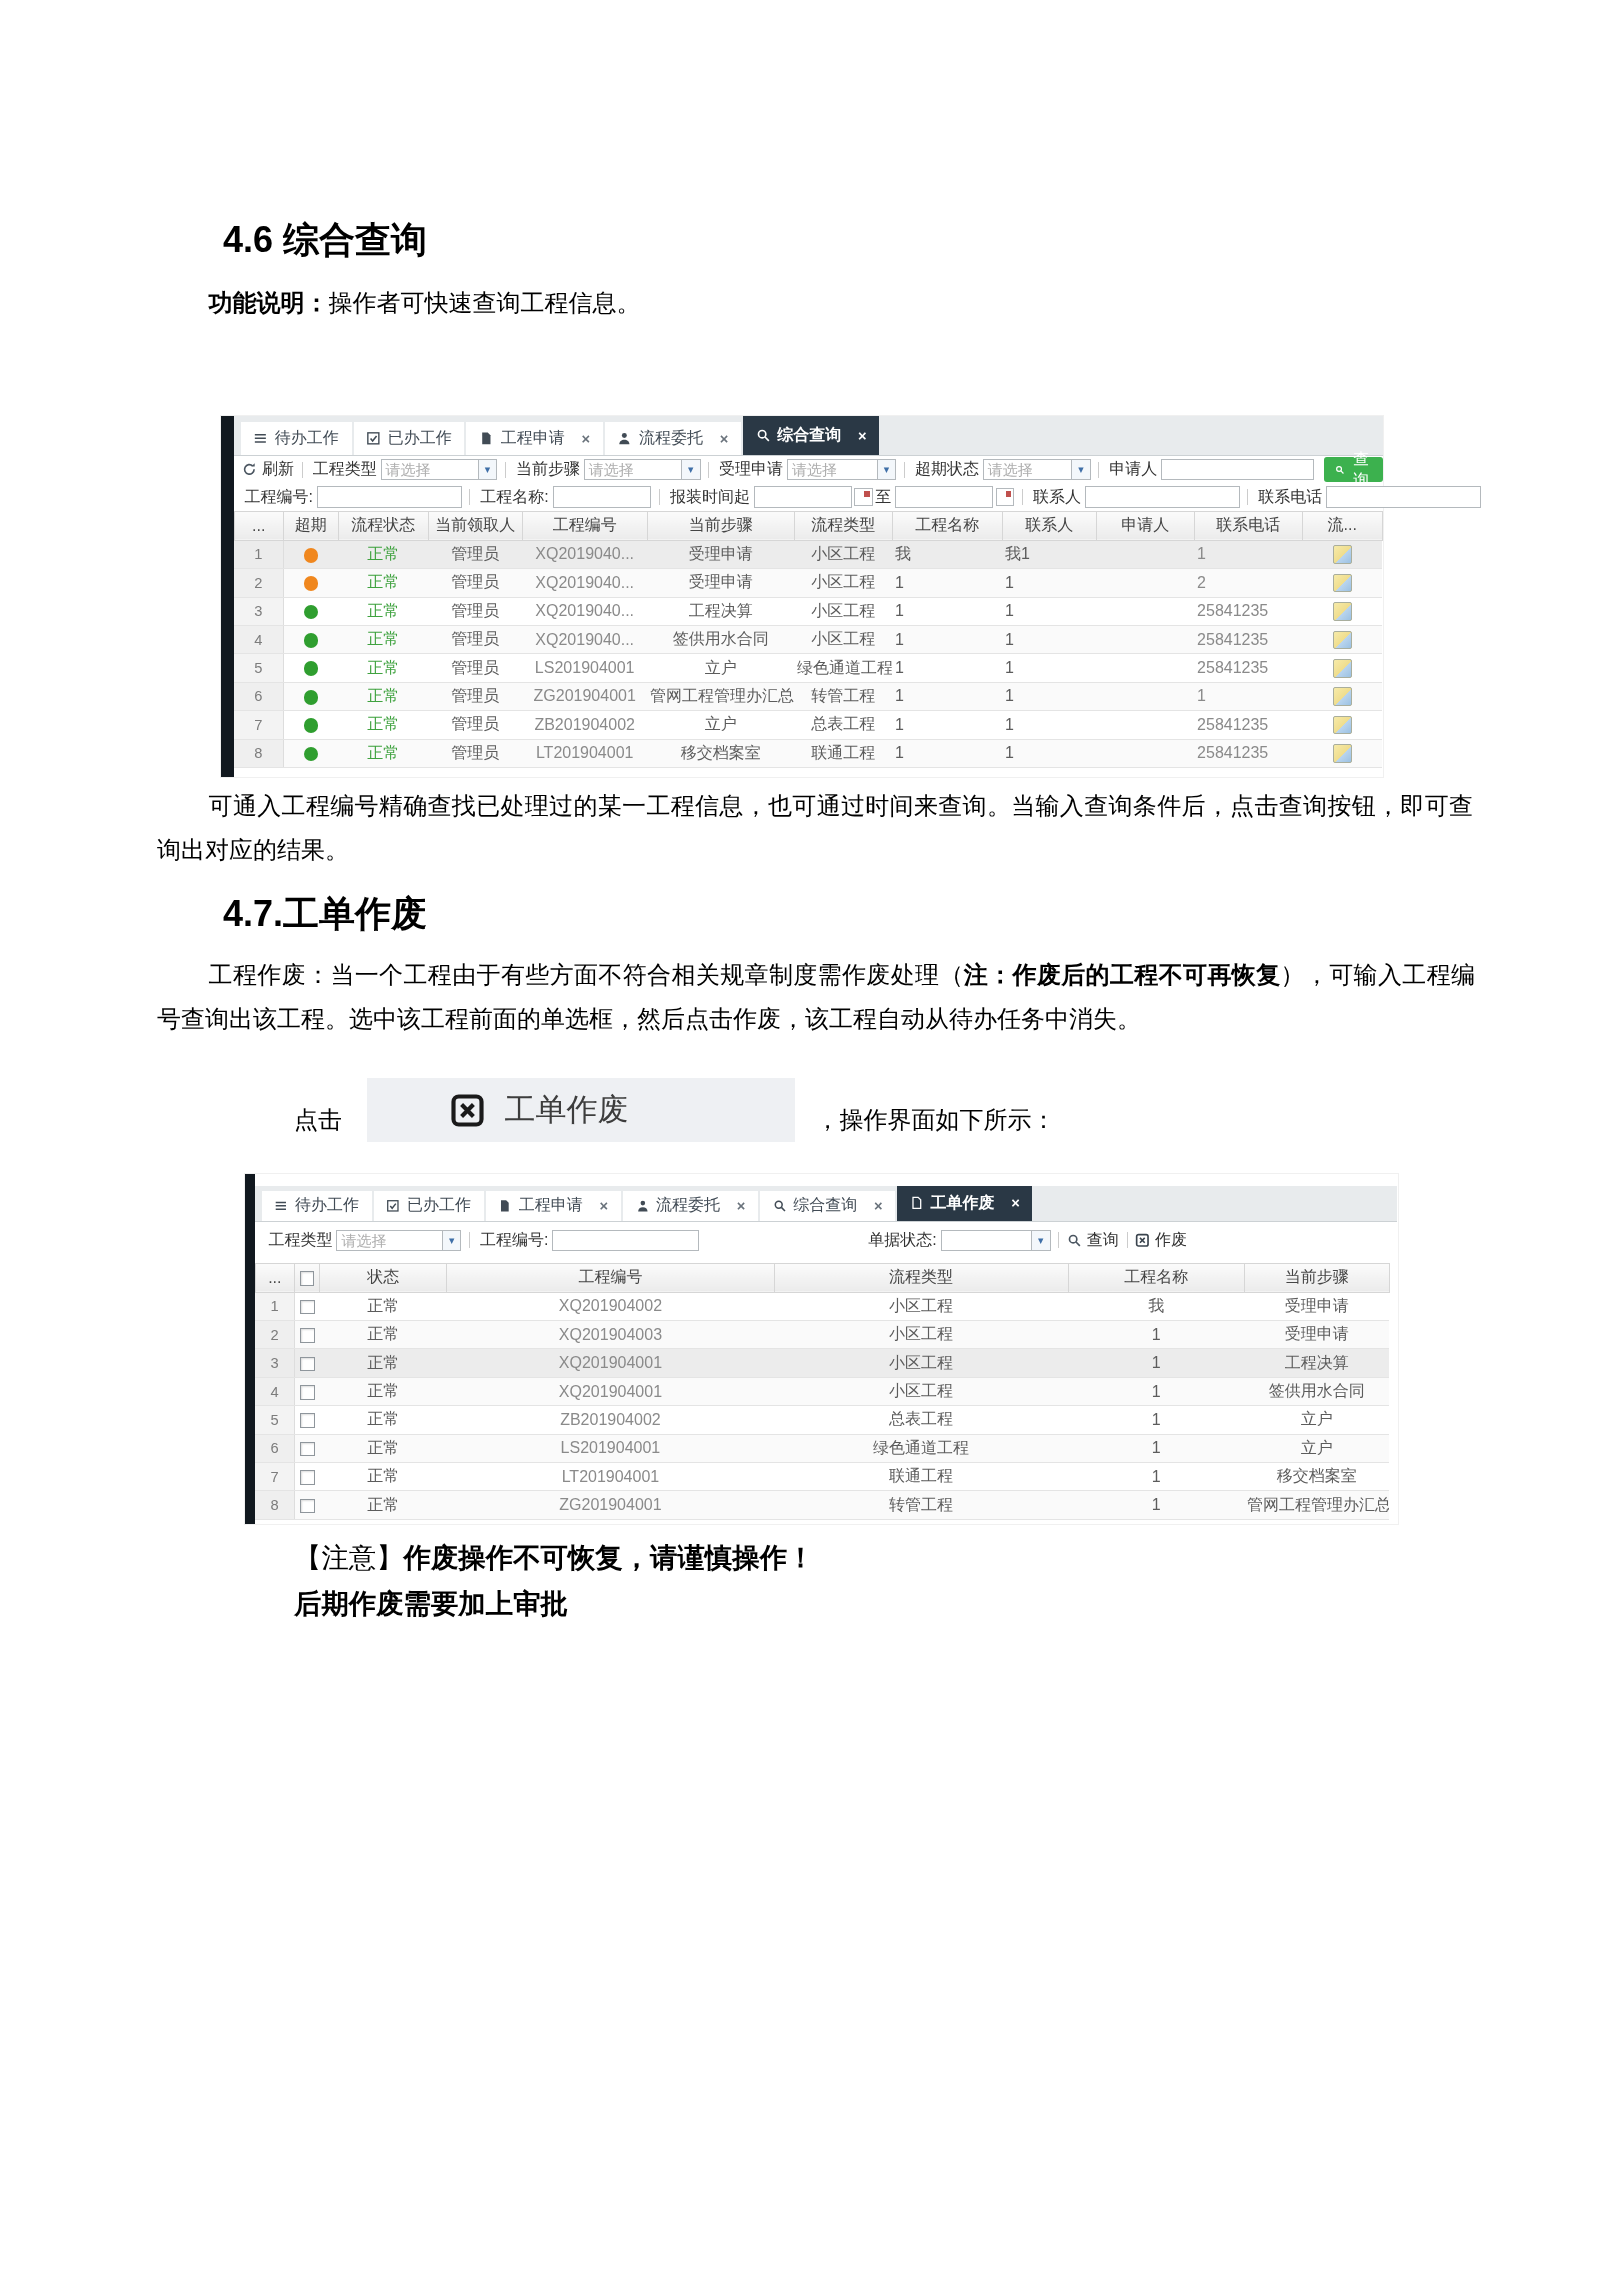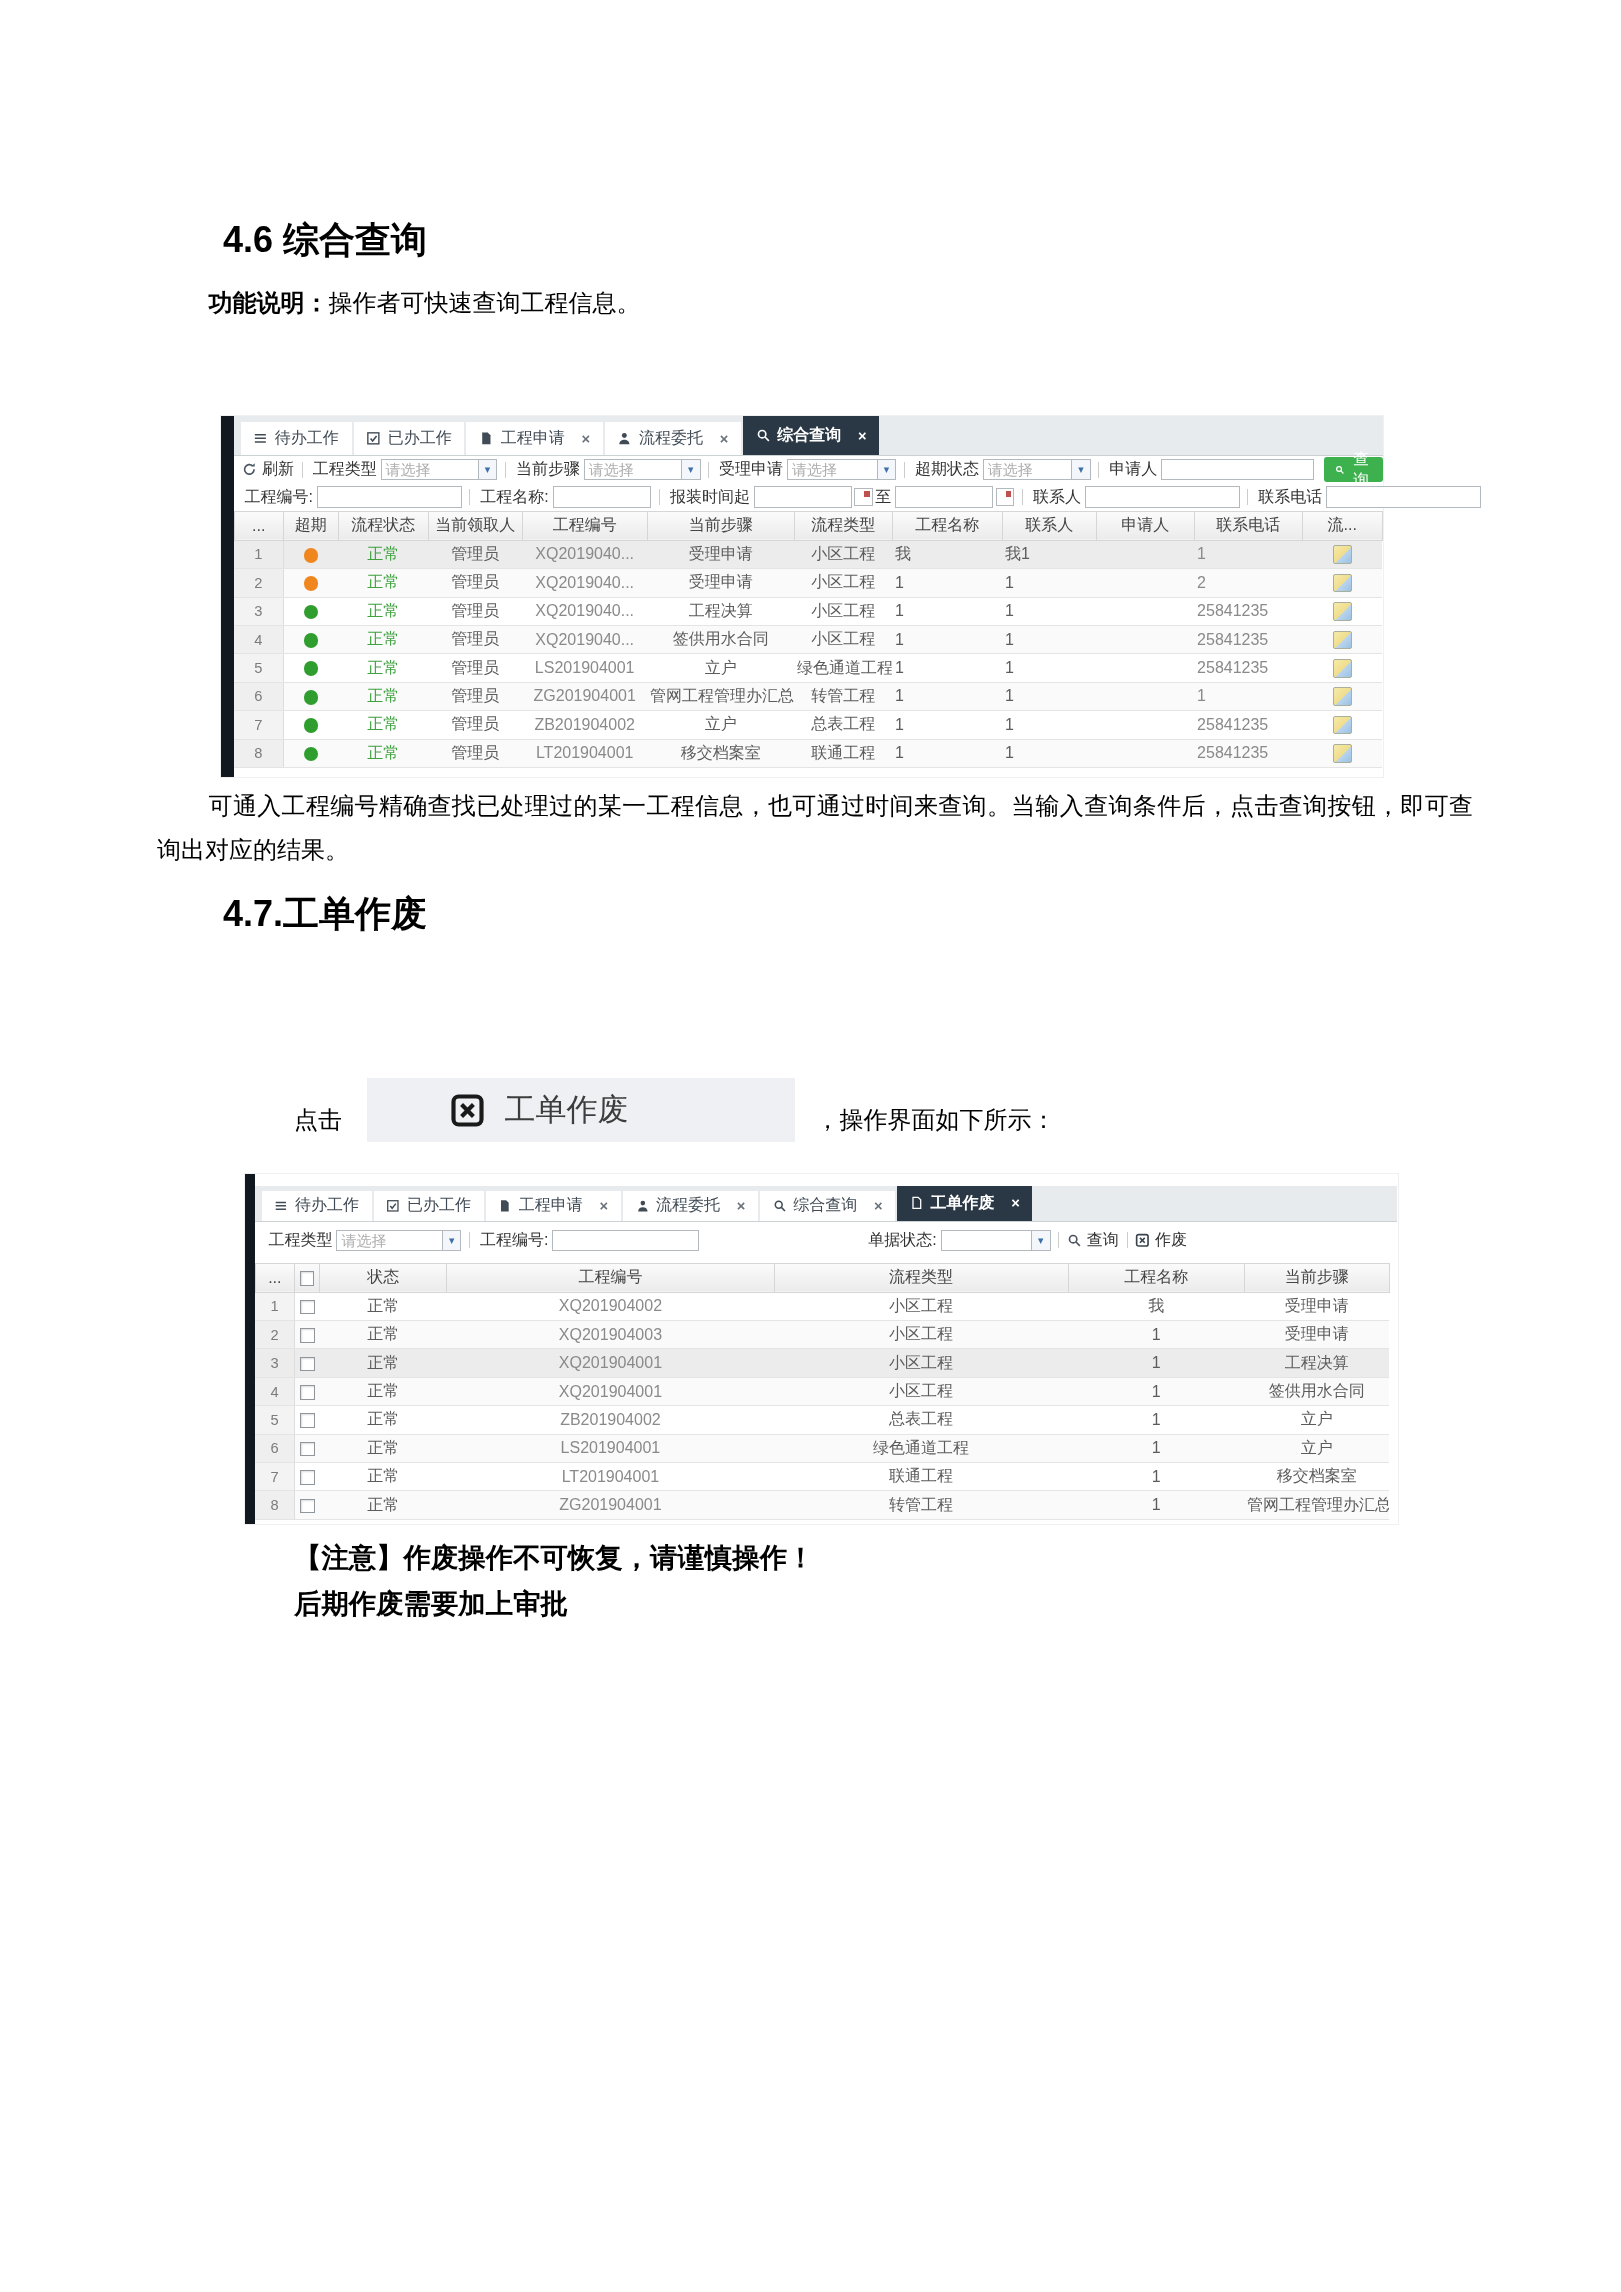--- a/index.html
+++ b/index.html
@@ -5,21 +5,21 @@
   html,body{margin:0;padding:0;background:#fff;}
   .page{position:relative;width:1621px;height:2293px;background:#fff;overflow:hidden;
         font-family:"Liberation Serif",serif;color:#000;}
   .abs{position:absolute;}
   .h1{font-family:"Liberation Sans",sans-serif;font-weight:bold;font-size:36px;white-space:nowrap;}
   .para{font-size:24px;line-height:44px;text-align:justify;}
   .ind{text-indent:2.15em;}
   .blabel{font-family:"Liberation Sans",sans-serif;font-weight:bold;}
   .bold{font-family:"Liberation Sans",sans-serif;font-weight:bold;}
   .note{font-family:"Liberation Sans",sans-serif;font-weight:bold;font-size:27.4px;line-height:46px;}
-  .note .nlabel{font-family:"Liberation Serif",serif;font-weight:bold;}
+  .note .nlabel{font-family:"Liberation Serif",serif;font-weight:normal;}
 
   
   .shot{position:absolute;background:#fff;font-family:"Liberation Sans",sans-serif;box-shadow:0 0 0 1px #f0f0f0;}
   .sbar{position:absolute;left:0;top:0;bottom:0;background:#11181f;}
   .scontent{height:100%;}
   .tabbar{display:flex;align-items:flex-end;background:#e8ebed;border-bottom:1px solid #ccd1d4;padding-left:6.9px;}
   .tab{display:flex;align-items:center;gap:6.9px;height:33px;padding:0 12.7px;background:#ffffff;
        color:#414b55;font-size:16px;margin-right:2px;white-space:nowrap;cursor:default;}
   .tab .ti{flex:none;}
   .tab .tx{margin-left:9.8px;font-weight:bold;font-size:14.7px;color:#6a737c;}
@@ -327,20 +327,23 @@
             </tr>
         </tbody>
       </table>
     </div>
   </div>
 
   <div class="abs para ind" style="left:157px;top:784px;width:1316px;">可通入工程编号精确查找已处理过的某一工程信息，也可通过时间来查询。当输入查询条件后，点击查询按钮，即可查询出对应的结果。</div>
 
   <div class="abs h1" style="left:223px;top:890px;">4.7.工单作废</div>
 
+  <div class="abs para ind" style="left:157px;top:953px;width:1318px;">
+    <span>工程作废：当一个工程由于有些方面不符合相关规章制度需作废处理（</span><span class="bold">注：作废后的工程不可再恢复</span><span>），可输入工程编号查询出该工程。选中该工程前面的单选框，然后点击作废，该工程自动从待办任务中消失。</span>
+  </div>
 
   <div class="abs clickline" style="left:294px;top:1078px;gap:13px;">
     <span class="ctext">点击</span>
     <span class="voidbox" style="margin-left:11.8px;">
       <svg width="35" height="35" viewBox="0 0 16 16">
           <rect x="1.6" y="1.6" width="12.8" height="12.8" rx="2.4" fill="none" stroke="#1a1a1a" stroke-width="1.9"></rect>
           <path d="M5.3 5.3l5.4 5.4M10.7 5.3l-5.4 5.4" stroke="#1a1a1a" stroke-width="1.9"></path>
         </svg>
       <span class="vlabel">工单作废</span>
     </span>

